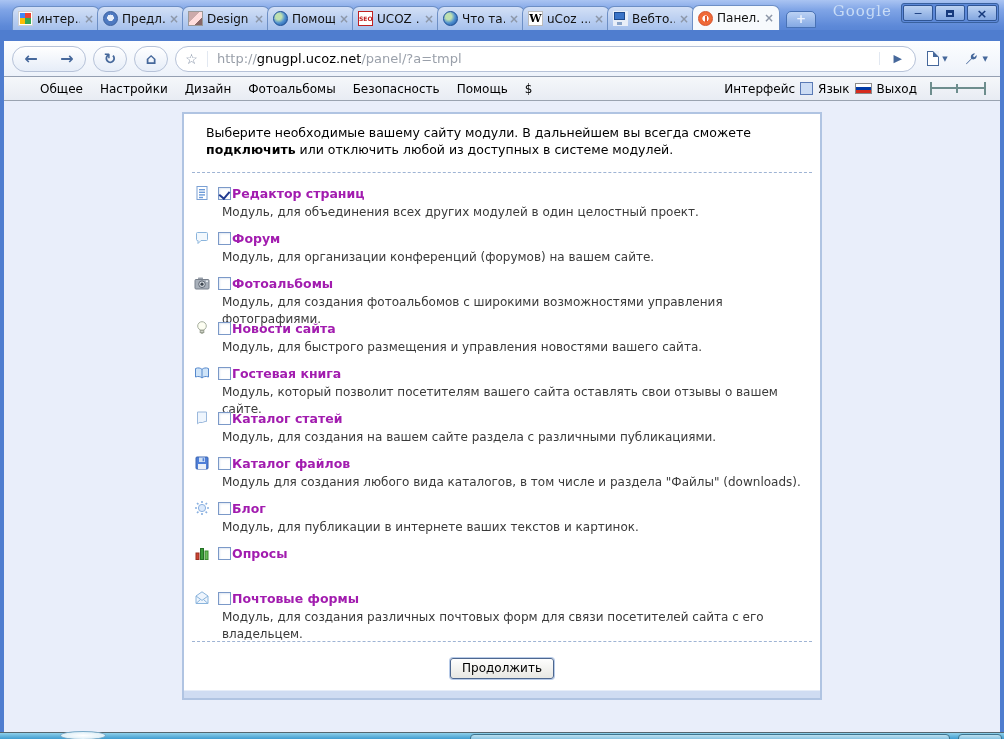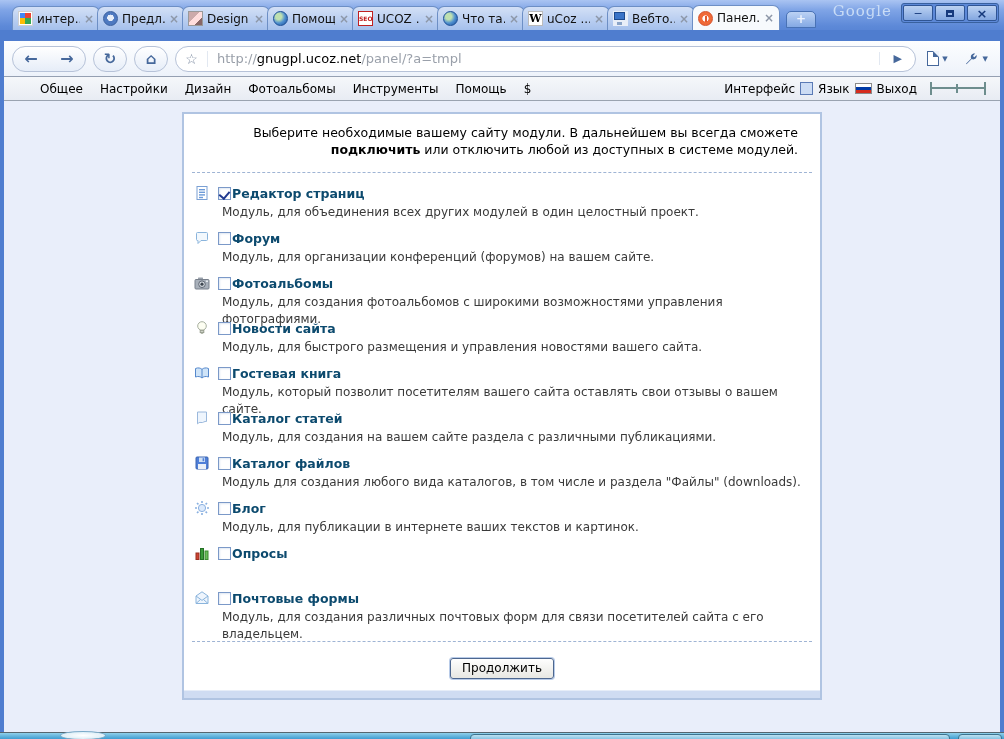--- a/index.html
+++ b/index.html
@@ -87,32 +87,32 @@
   .flag i { flex:1; } .flag i:nth-child(1){background:#fff;} .flag i:nth-child(2){background:#0039a6;} .flag i:nth-child(3){background:#d52b1e;}
   .wslider { width:56px; height:13px; position:relative; margin-left:8px; }
   .wslider::before { content:""; position:absolute; left:0; right:0; top:5px; height:2px; background:#6d8d8d; }
   .wslider .e1,.wslider .e2 { position:absolute; top:0; width:2px; height:13px; background:#6d8d8d; }
   .wslider .e1{left:0;} .wslider .e2{right:0;}
   .wslider .tick { position:absolute; left:26px; top:2px; width:2px; height:9px; background:#6d8d8d; }
 
   
   .page { position:absolute; top:61px; left:0; right:0; bottom:0; background:#e9eefa; overflow:hidden; }
   .panelbox { width:640px; margin:10px auto 0; background:#fff; border:2px solid #b0c4e2; }
-  .intro { padding:10px 22px 6px; text-align:right; font-size:12.5px; line-height:17px; color:#000; }
+  .intro { padding:10px 22px 6px; text-align:left; font-size:12.5px; line-height:17px; color:#000; }
   .dashes { border:none; border-top:1px dashed #9fb4d4; margin:8px 8px; }
   .mods { padding:2px 10px 0; }
   .module { height:45px; }
   .mrow { display:flex; align-items:center; height:20px; }
   .micon { width:17px; height:16px; flex:0 0 17px; }
   .micon svg { display:block; }
   .mcheck { width:13px; height:13px; border:1px solid #7b99c8; background:#fff; margin:0 1px 0 7px;
     position:relative; box-shadow:inset 1px 1px 2px #dfe7f2; flex:0 0 13px; }
   .mcheck.checked::after { content:""; position:absolute; left:2px; top:1px; width:5px; height:8px;
     border:solid #20398f; border-width:0 2px 2px 0; transform:rotate(40deg); }
-  .mname { font-weight:bold; font-size:12.5px; color:#0c4a6e; }
+  .mname { font-weight:bold; font-size:12.5px; color:#a21caf; }
   .mdesc { margin-left:28px; margin-top:1px; font-size:12px; line-height:17px; color:#3a3a3a; }
   .btnrow { text-align:center; padding:7px 0 11px; }
   .xpbtn { font-family:"DejaVu Sans",sans-serif; font-size:12px; color:#000; padding:2px 11px 3px;
     background:linear-gradient(#fefefe,#e7e7e2); border:1px solid #4d678f; border-radius:3px;
     box-shadow:0 0 0 1px #b8cbe8; }
   .boxfoot { height:8px; background:#cfdcf2; border-top:1px solid #e6edf8; }
 
   
   .taskbar { position:absolute; left:0; right:0; bottom:0; height:7px;
     background:linear-gradient(#8fd0ea,#3f9cd0); border-top:1px solid #56666e; }
@@ -227,21 +227,21 @@
         <span class="caret">▼</span>
       </div>
     </div>
 
     <div class="menubar">
       <div class="menu-left">
         <span class="menu-item">Общее</span>
         <span class="menu-item">Настройки</span>
         <span class="menu-item">Дизайн</span>
         <span class="menu-item">Фотоальбомы</span>
-        <span class="menu-item">Инструменты</span>
+        <span class="menu-item">Безопасность</span>
         <span class="menu-item">Помощь</span>
         <span class="menu-item">$</span>
       </div>
       <div class="menu-right">
         <span class="menu-item">Интерфейс</span>
         <span class="swatch"></span>
         <span class="menu-item">Язык</span>
         <span class="flag">
             <i></i>
             <i></i>

